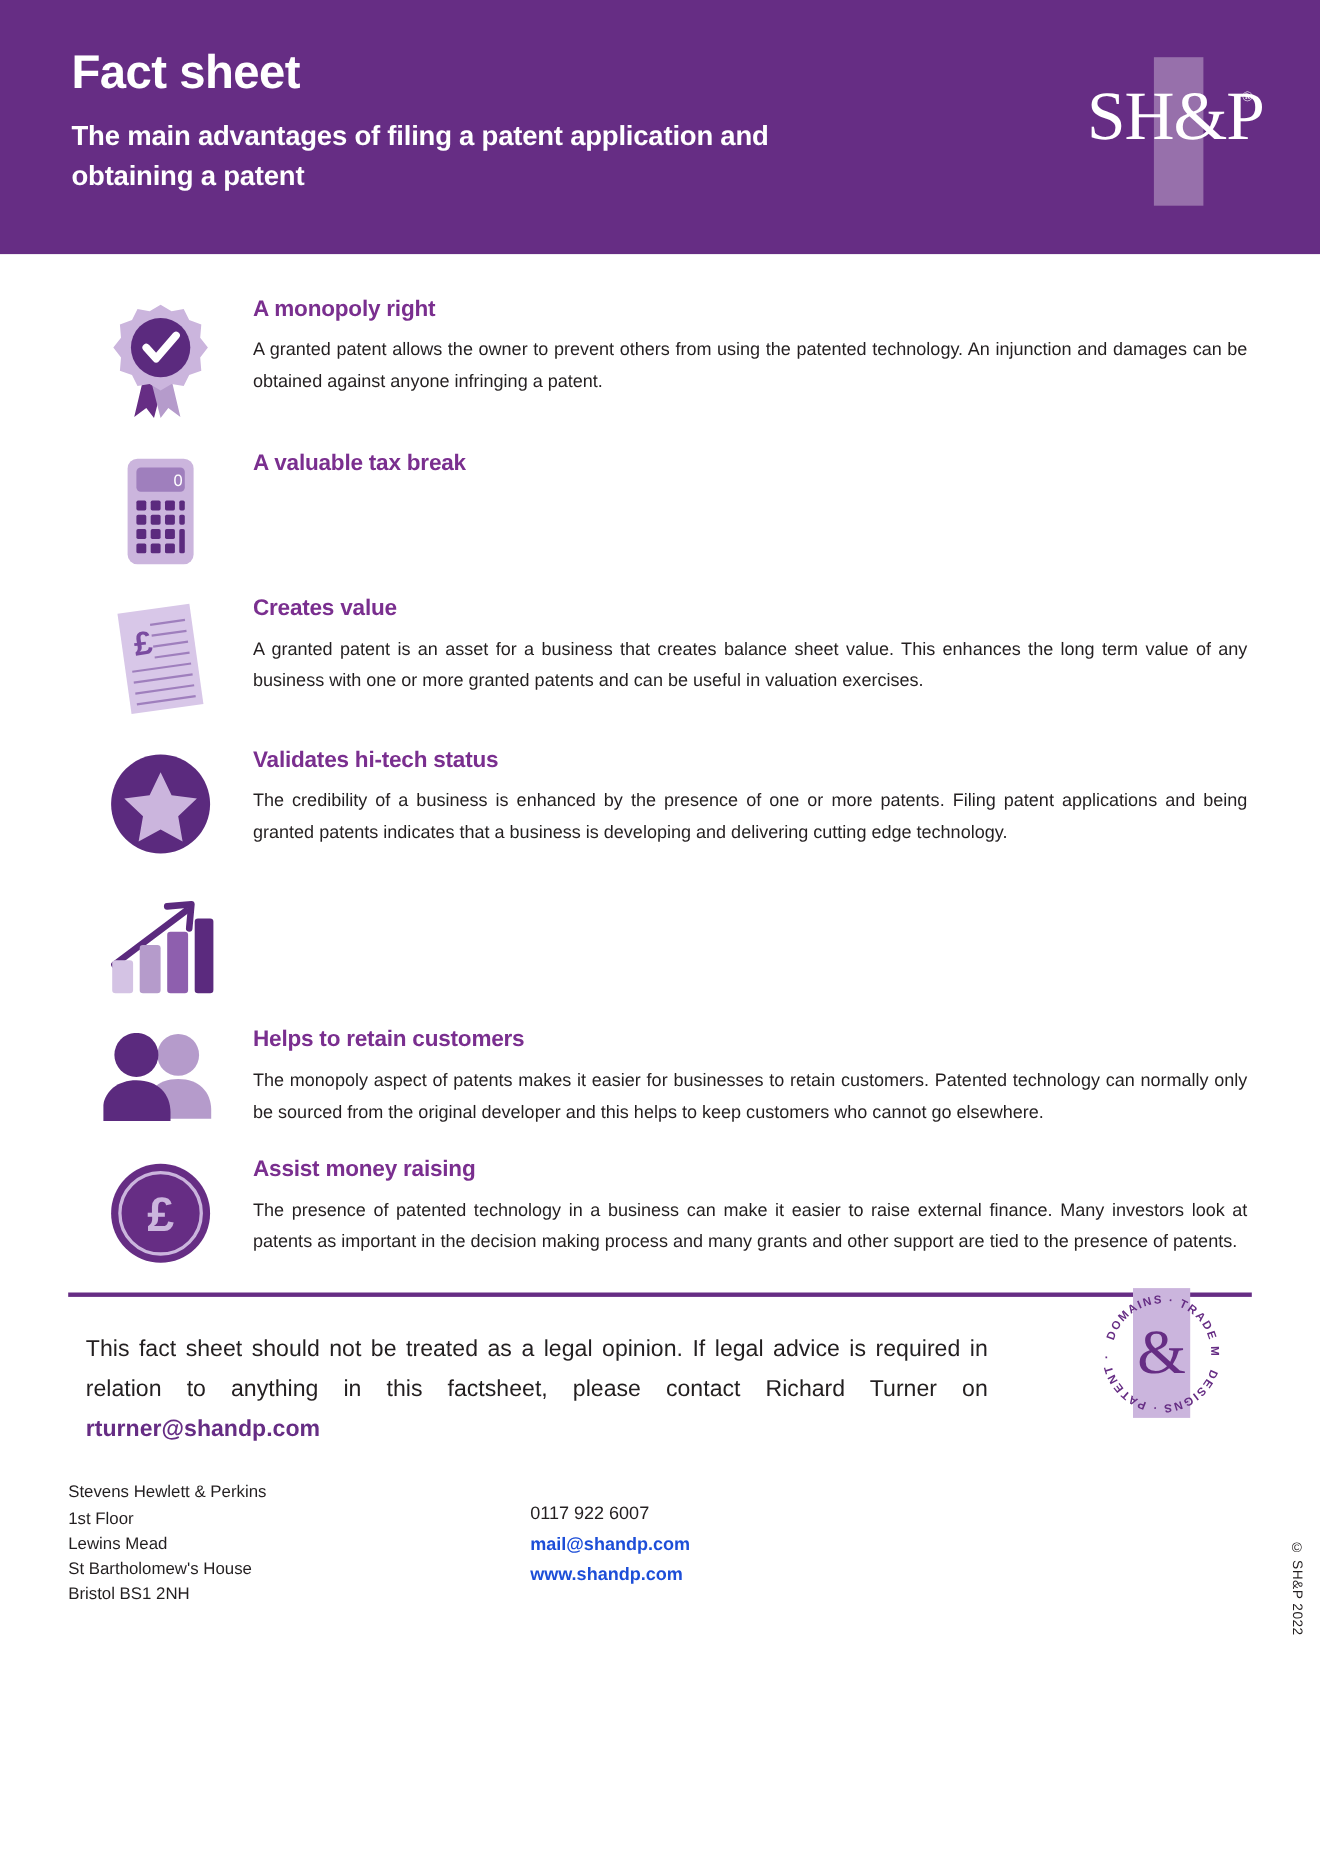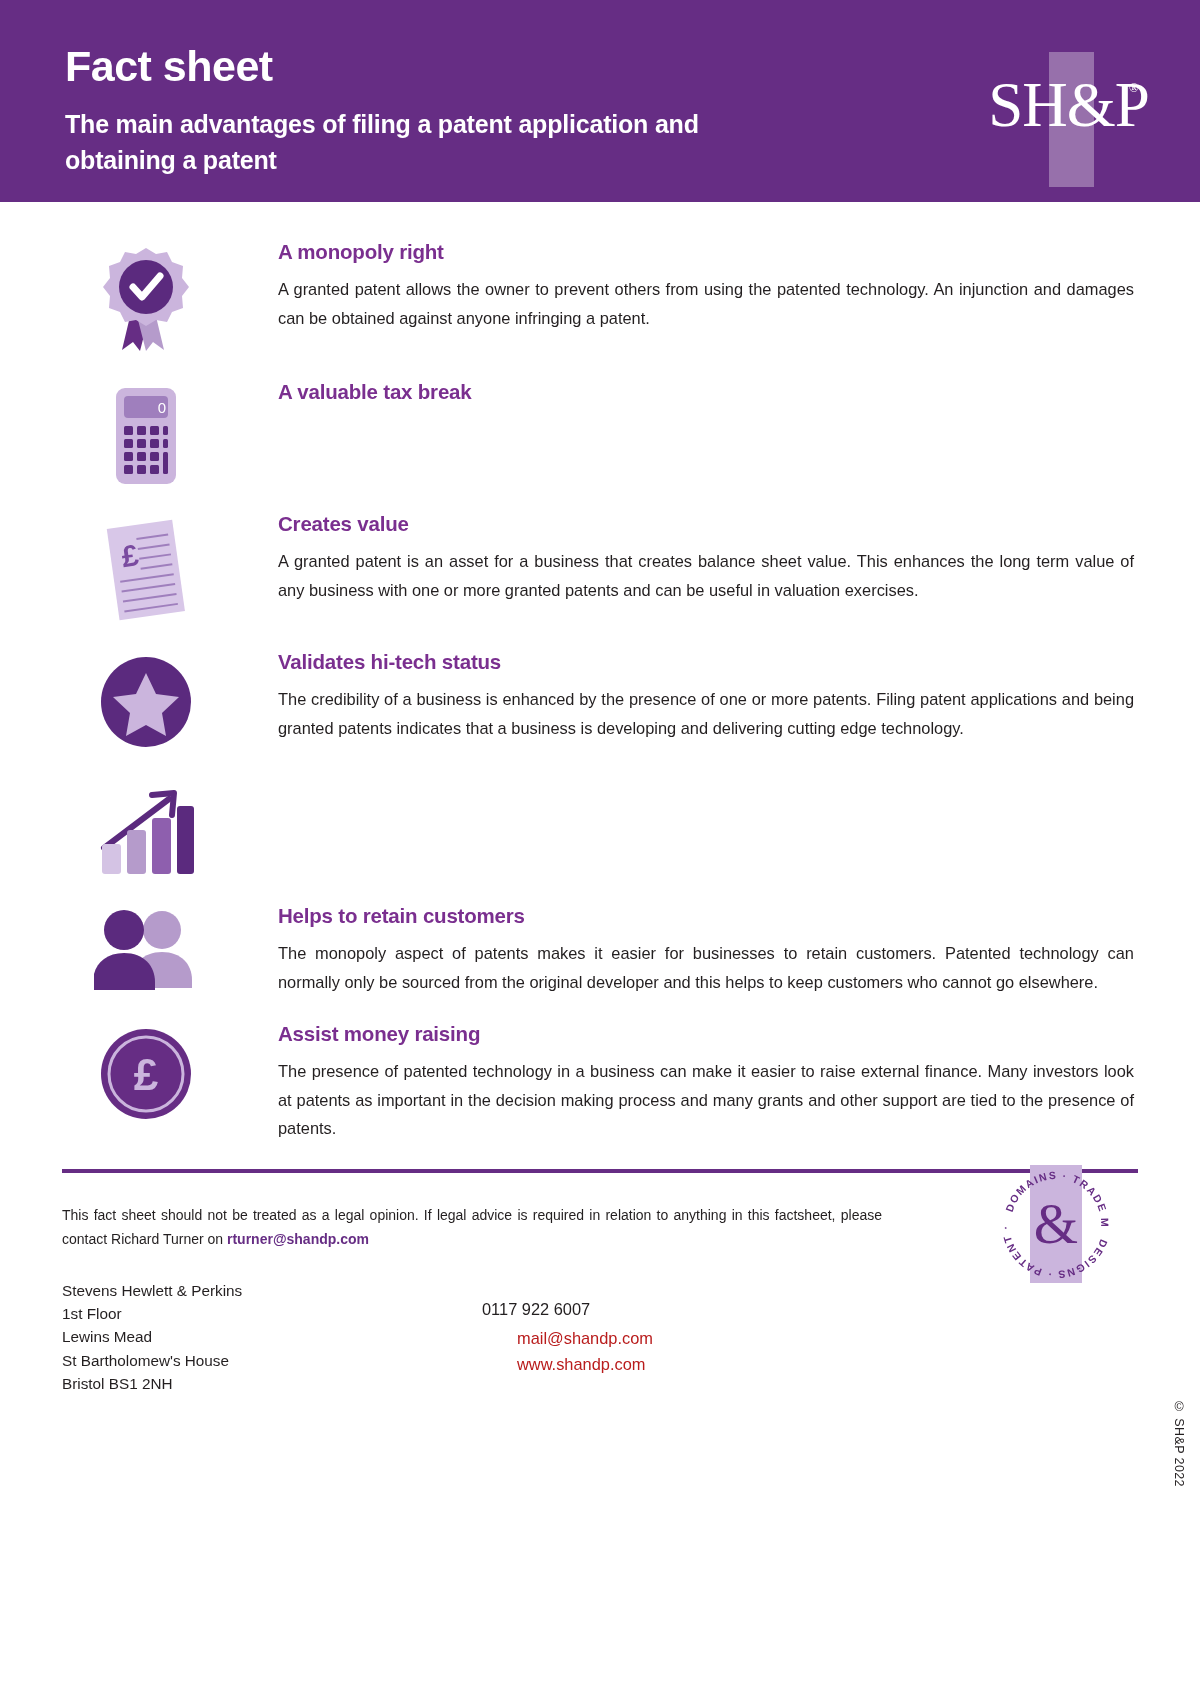--- a/index.html
+++ b/index.html
@@ -7,21 +7,21 @@
     width:1200px;height:1697px;
     background:#ffffff;
     font-family:"Liberation Sans", sans-serif;
     color:#231f20;
     overflow:hidden;
     position:relative;
   }
   
   .header{
     position:relative;
-    height:202px;
+    height:231px;
     background:#662d84;
     box-sizing:border-box;
     padding:44px 60px 0 65px;
   }
   .header-title{
     font-size:43px;
     font-weight:bold;
     color:#ffffff;
     letter-spacing:-0.5px;
     line-height:1.05;
@@ -79,21 +79,20 @@
   .icon-cell{
     width:168px;
     min-width:168px;
     display:flex;
     justify-content:center;
     padding-top:6px;
   }
   .text-cell{
     flex:1;
     padding-right:4px;
-    margin-left:48px;
   }
   .sec-title{
     font-size:20.5px;
     font-weight:bold;
     color:#7a2f8f;
     margin:0 0 11px 0;
     letter-spacing:-0.2px;
   }
   .sec-body{
     font-size:16.4px;
@@ -107,25 +106,25 @@
     margin:22px 62px 0 62px;
     height:4px;
     background:#662d84;
   }
   
   .footer{
     padding:30px 62px 0 62px;
     position:relative;
   }
   .disclaimer{
-    font-size:14px;
+    font-size:21px;
     line-height:1.72;
     max-width:820px;
     text-align:justify;
-    margin:0 0 28px 0;
+    margin:0 0 28px 16px;
   }
   .disclaimer .lnk{
     color:#662d84;
     font-weight:bold;
     text-decoration:none;
   }
   .foot-cols{
     display:flex;
     align-items:center;
   }
@@ -134,25 +133,24 @@
     font-size:15.3px;
     line-height:1.52;
   }
   .addr div{white-space:nowrap;}
   .contact{
     width:330px;
     font-size:16.4px;
     line-height:1.62;
   }
   .contact .lnk{
-    color:#b91c1c;
-    font-weight:normal;
+    color:#1d4ed8;
+    font-weight:bold;
     text-decoration:none;
     display:block;
-    margin-left:35px;
   }
   .contact .tel{color:#231f20;display:block;margin-bottom:2px;}
   
   .stamp{
     position:absolute;
     right:85px;
     top:-8px;
     width:118px;
     height:118px;
   }

